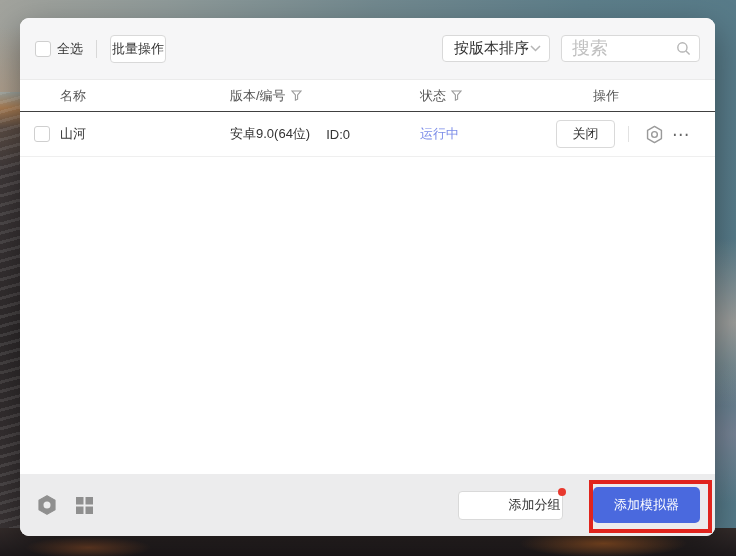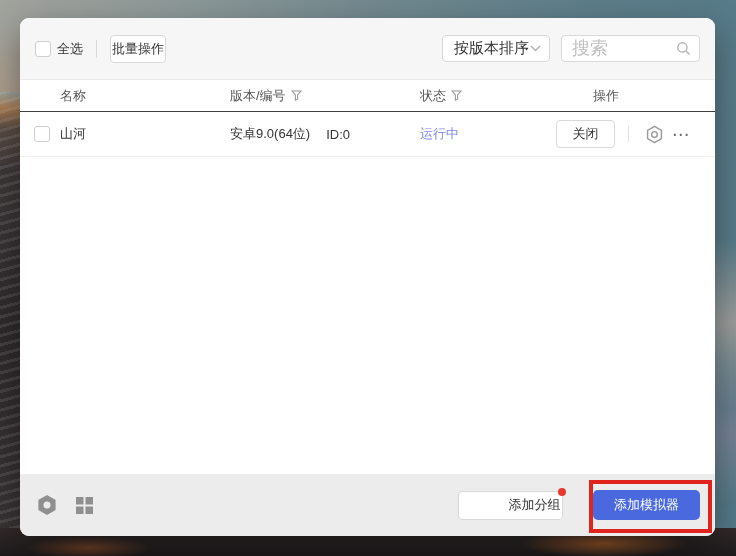--- a/index.html
+++ b/index.html
@@ -130,21 +130,21 @@
     padding:0 15px; flex:0 0 auto;
   }
   .footer .icon-btn { color:#8f8f8f; margin-right:13px; }
   .footer-spacer { flex:1; }
   .add-group-btn { width:105px; height:29px; position:relative; margin-right:30px;padding-left:48px; }
   .red-dot {
     position:absolute; top:-4px; right:-4px; width:8px; height:8px;
     border-radius:50%; background:#e8392e;
   }
   .add-emulator-btn {
-    width:107px; height:30px; background:#4a69de; border:none; border-radius:5px;
+    width:107px; height:36px; background:#4a69de; border:none; border-radius:5px;
     color:#fff; font-size:13px; display:flex; align-items:center; justify-content:center;
     cursor:pointer;
   }
 
   
   .annotation-box {
     position:absolute; left:589px; top:480px; width:123px; height:53px;
     border:4px solid #e0241d; pointer-events:none; z-index:10;
   }
 

